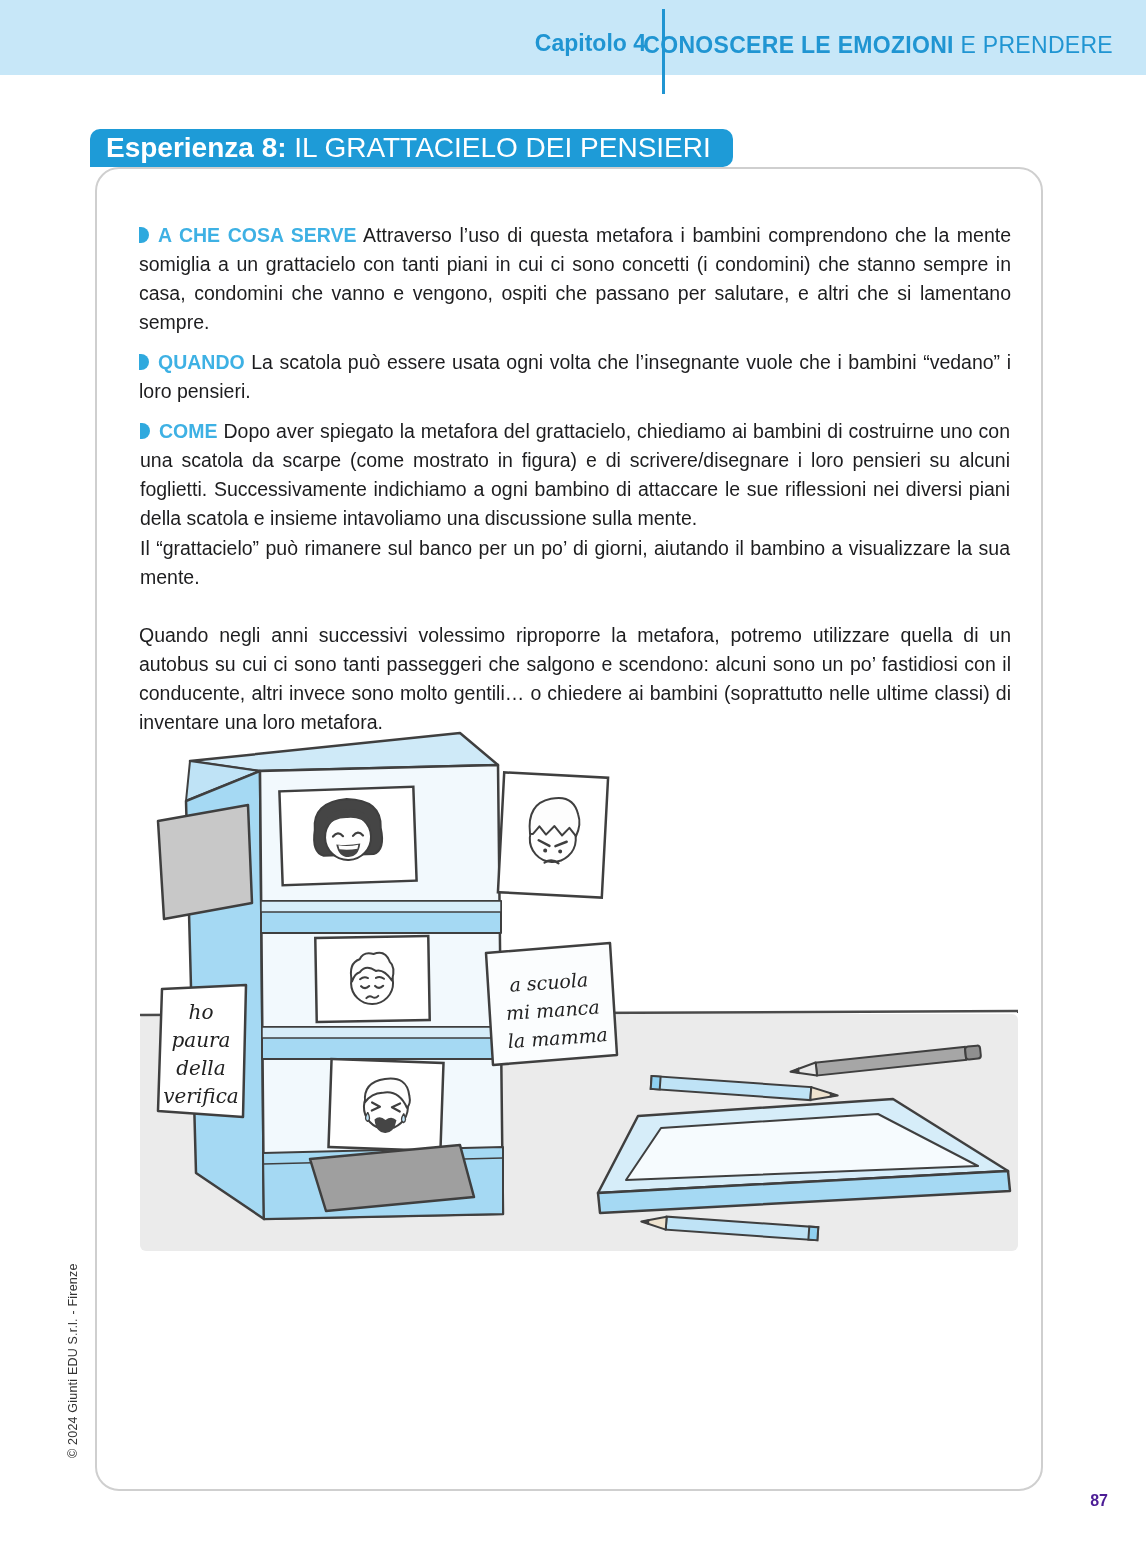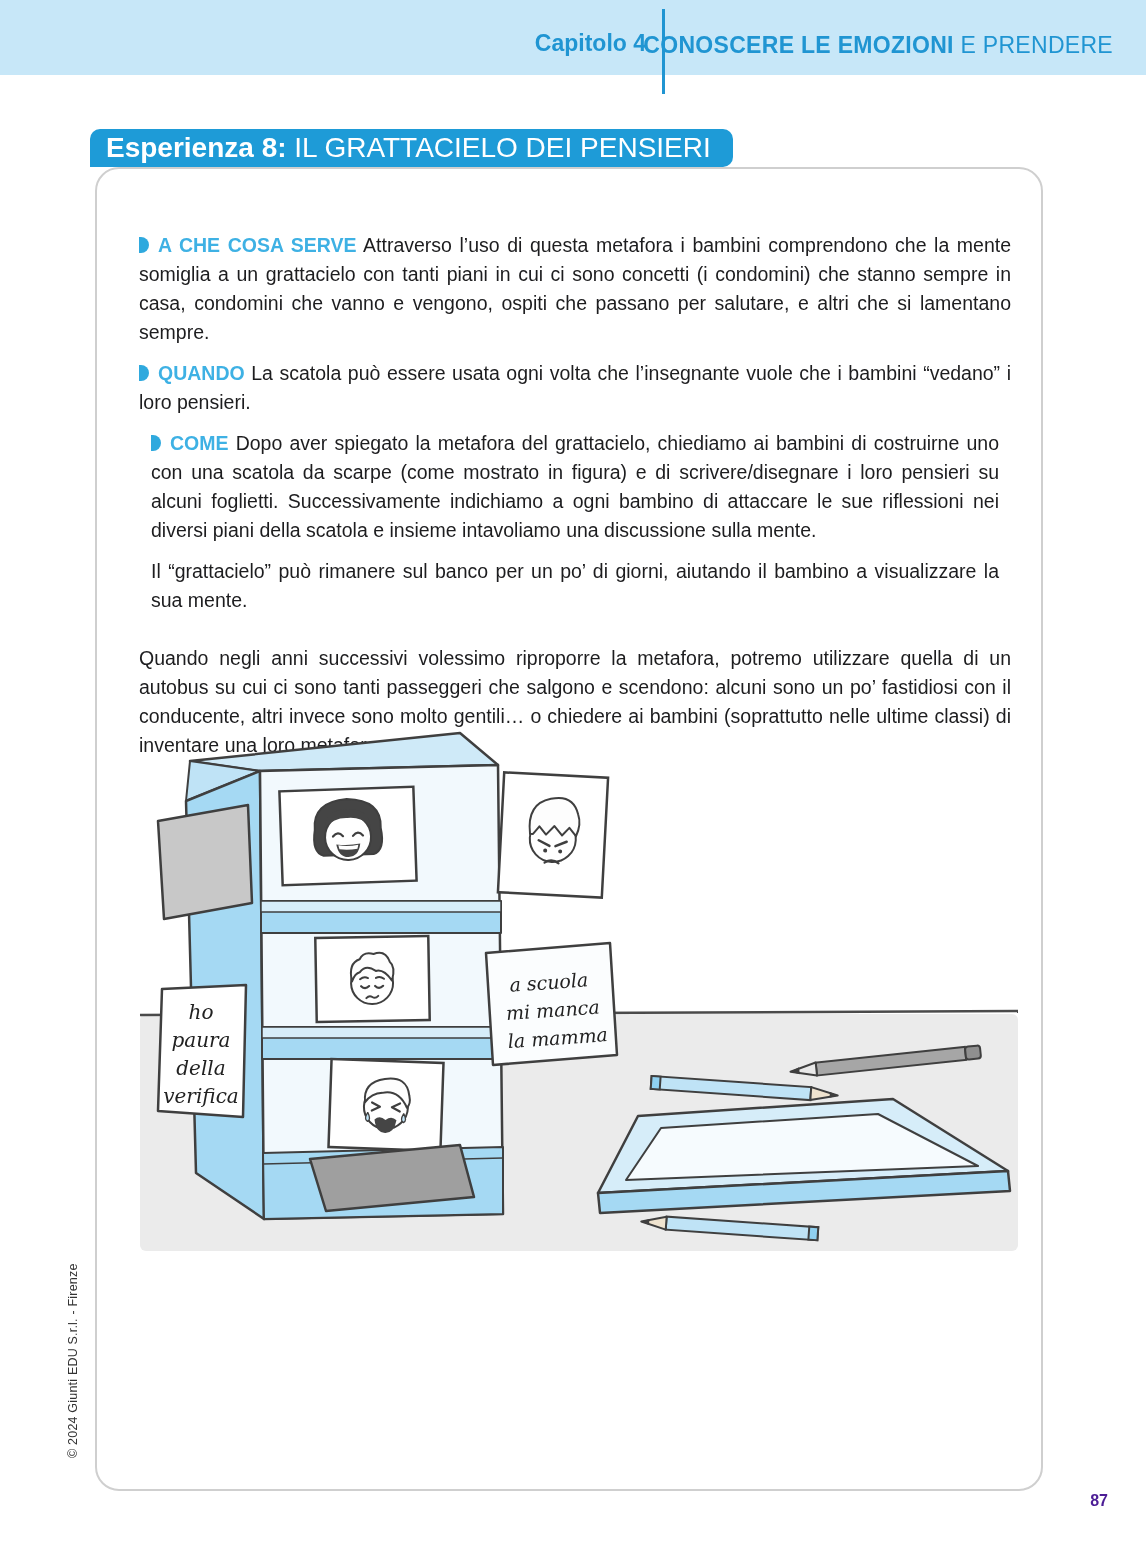--- a/index.html
+++ b/index.html
@@ -18,22 +18,22 @@
   .banner{position:absolute;left:90px;top:129px;height:38px;line-height:38px;background:#1e9bd7;
           color:#fff;font-size:28px;padding:0 22px 0 16px;border-radius:10px 10px 10px 0;
           white-space:nowrap;z-index:3;}
   .banner .b-label{font-weight:bold;}
 
   
   .content-box{position:absolute;left:95px;top:167px;width:944px;height:1320px;background:#fff;
                border:2px solid #cfcfcf;border-radius:24px;z-index:2;}
   .text-col{position:absolute;left:42px;top:50px;width:872px;font-size:19.5px;line-height:29px;
             text-align:justify;}
-  .text-col p{margin:12px 0 11px 0;}
-  .text-col p.tight{margin:12px;}
+  .text-col p{margin:2px 0 11px 0;}
+  .text-col p.tight{margin:1px;}
   .text-col p.gap{margin-top:29px;}
   .marker{display:inline-block;width:10px;height:16px;background:#2fa9de;
           border-radius:0 9px 9px 0;margin-right:9px;vertical-align:-1px;}
   .sec-label{font-weight:bold;color:#3eb1e4;}
 
   
   .illus{position:absolute;left:41px;top:528px;}
   .hand{font-family:"DejaVu Serif",serif;font-style:italic;font-size:20px;fill:#222;}
   .hand2{font-family:"DejaVu Serif",serif;font-style:italic;font-size:19px;fill:#222;}
 

